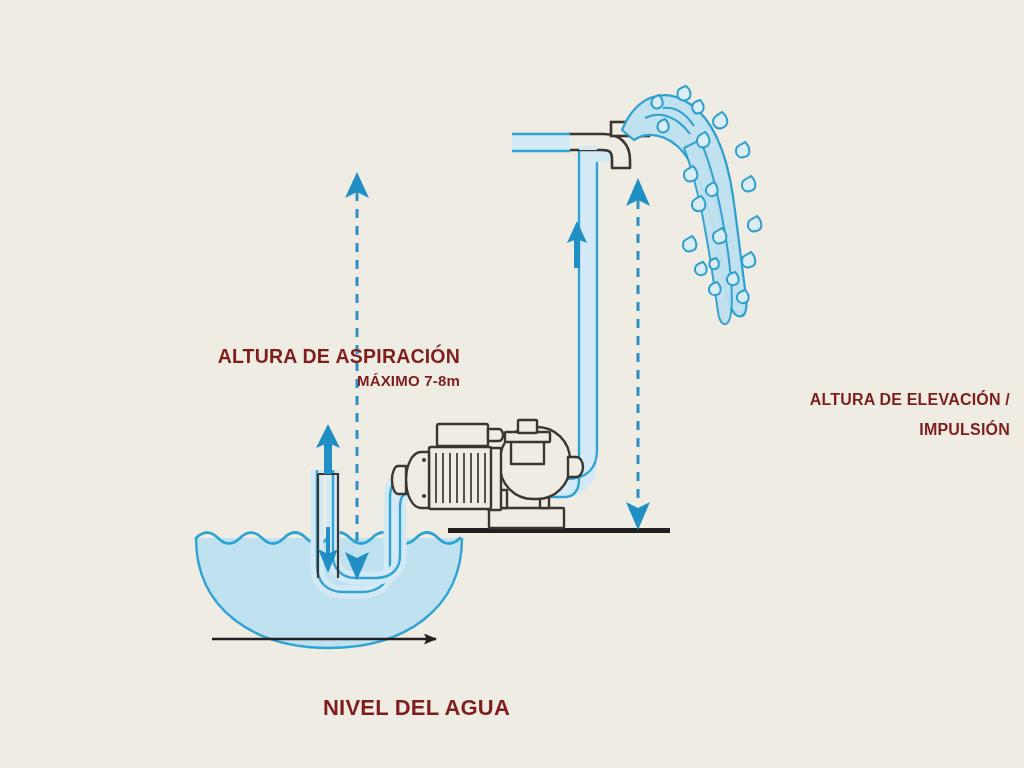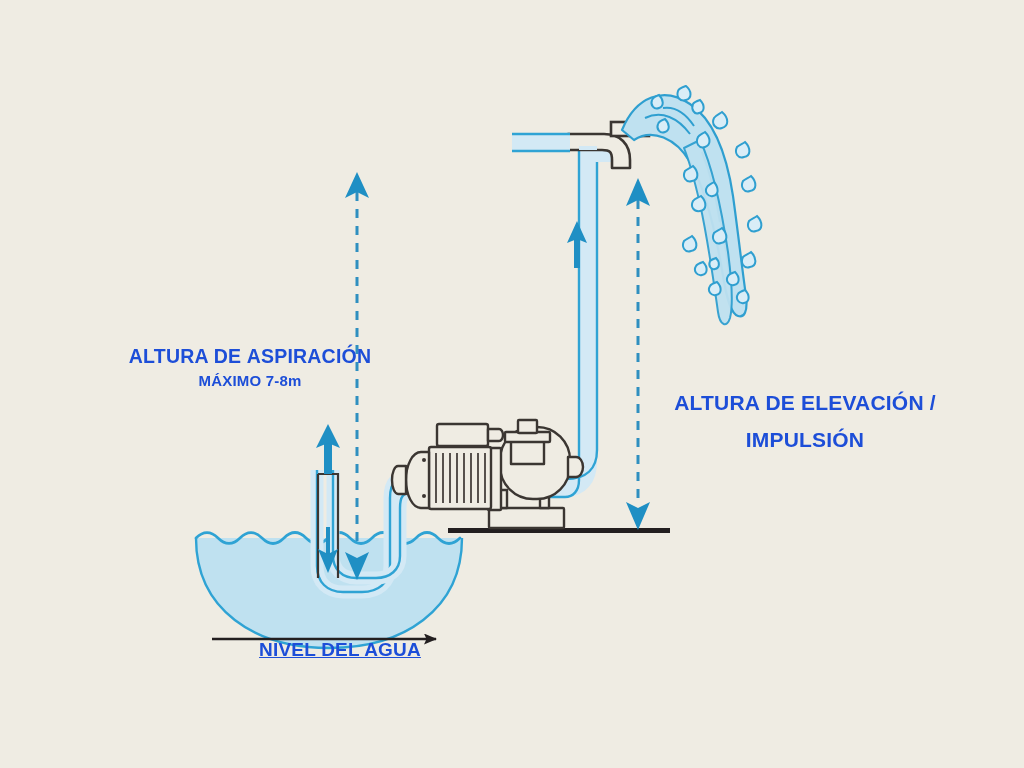--- a/index.html
+++ b/index.html
@@ -21,51 +21,50 @@
   }
   #diagram {
     position: absolute;
     top: 0;
     left: 0;
     width: 1024px;
     height: 768px;
   }
   .lbl {
     position: absolute;
-    color: #1d4ed8;
-    text-align: center;
+    color: #7f1d1d;
+    text-align: right;
     line-height: 1.28;
     letter-spacing: .2px;
     white-space: nowrap;
   }
   .lbl-aspiracion {
     left: 40px;
     top: 344px;
     width: 420px;
     font-size: 19.5px;
     font-weight: 700;
   }
   .lbl-aspiracion .l1 { font-weight: 600; }
   .lbl-aspiracion .strong { font-weight: 800; }
   .lbl-aspiracion .l2 { font-weight: 700; font-size: 15px; display:block; margin-top: 2px;}
   .lbl-elevacion {
     left: 600px;
     top: 390px;
     width: 410px;
-    font-size: 21px;
+    font-size: 16px;
     font-weight: 700;
   }
   .lbl-elevacion .l2 { display:block; margin-top: 10px; }
   .lbl-nivel {
     left: 170px;
-    top: 638px;
+    top: 694px;
     width: 340px;
-    font-size: 19px;
+    font-size: 22px;
     font-weight: 700;
-    text-decoration: underline;
   }
 </style>
 </head>
 <body>
 
 <div id="stage">
 
   <svg id="diagram" viewBox="0 0 1024 768">
     <defs>
       <marker id="mkBlueUp" markerWidth="12" markerHeight="12" refX="6" refY="10" orient="auto" markerUnits="userSpaceOnUse">

